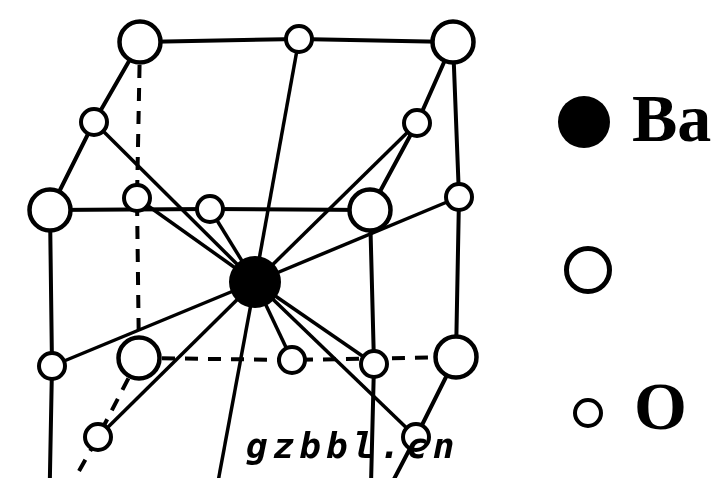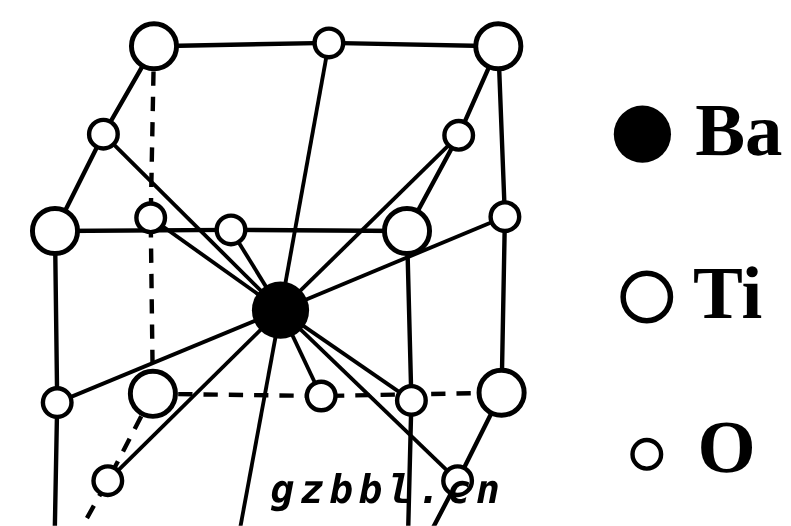--- a/index.html
+++ b/index.html
@@ -113,18 +113,17 @@
       </g>
   </svg>
 
   <div class="watermark">gzbbl.cn</div>
 
   <div class="legend">
     <span class="swatch-circle swatch-ba"></span>
     <span class="legend-label label-ba">Ba</span>
 
     <span class="swatch-circle swatch-ti"></span>
-    <span class="legend-label label-ti">Ti</span>
 
     <span class="swatch-circle swatch-o"></span>
     <span class="legend-label label-o">O</span>
   </div>
 </div>
 
 </body></html>

